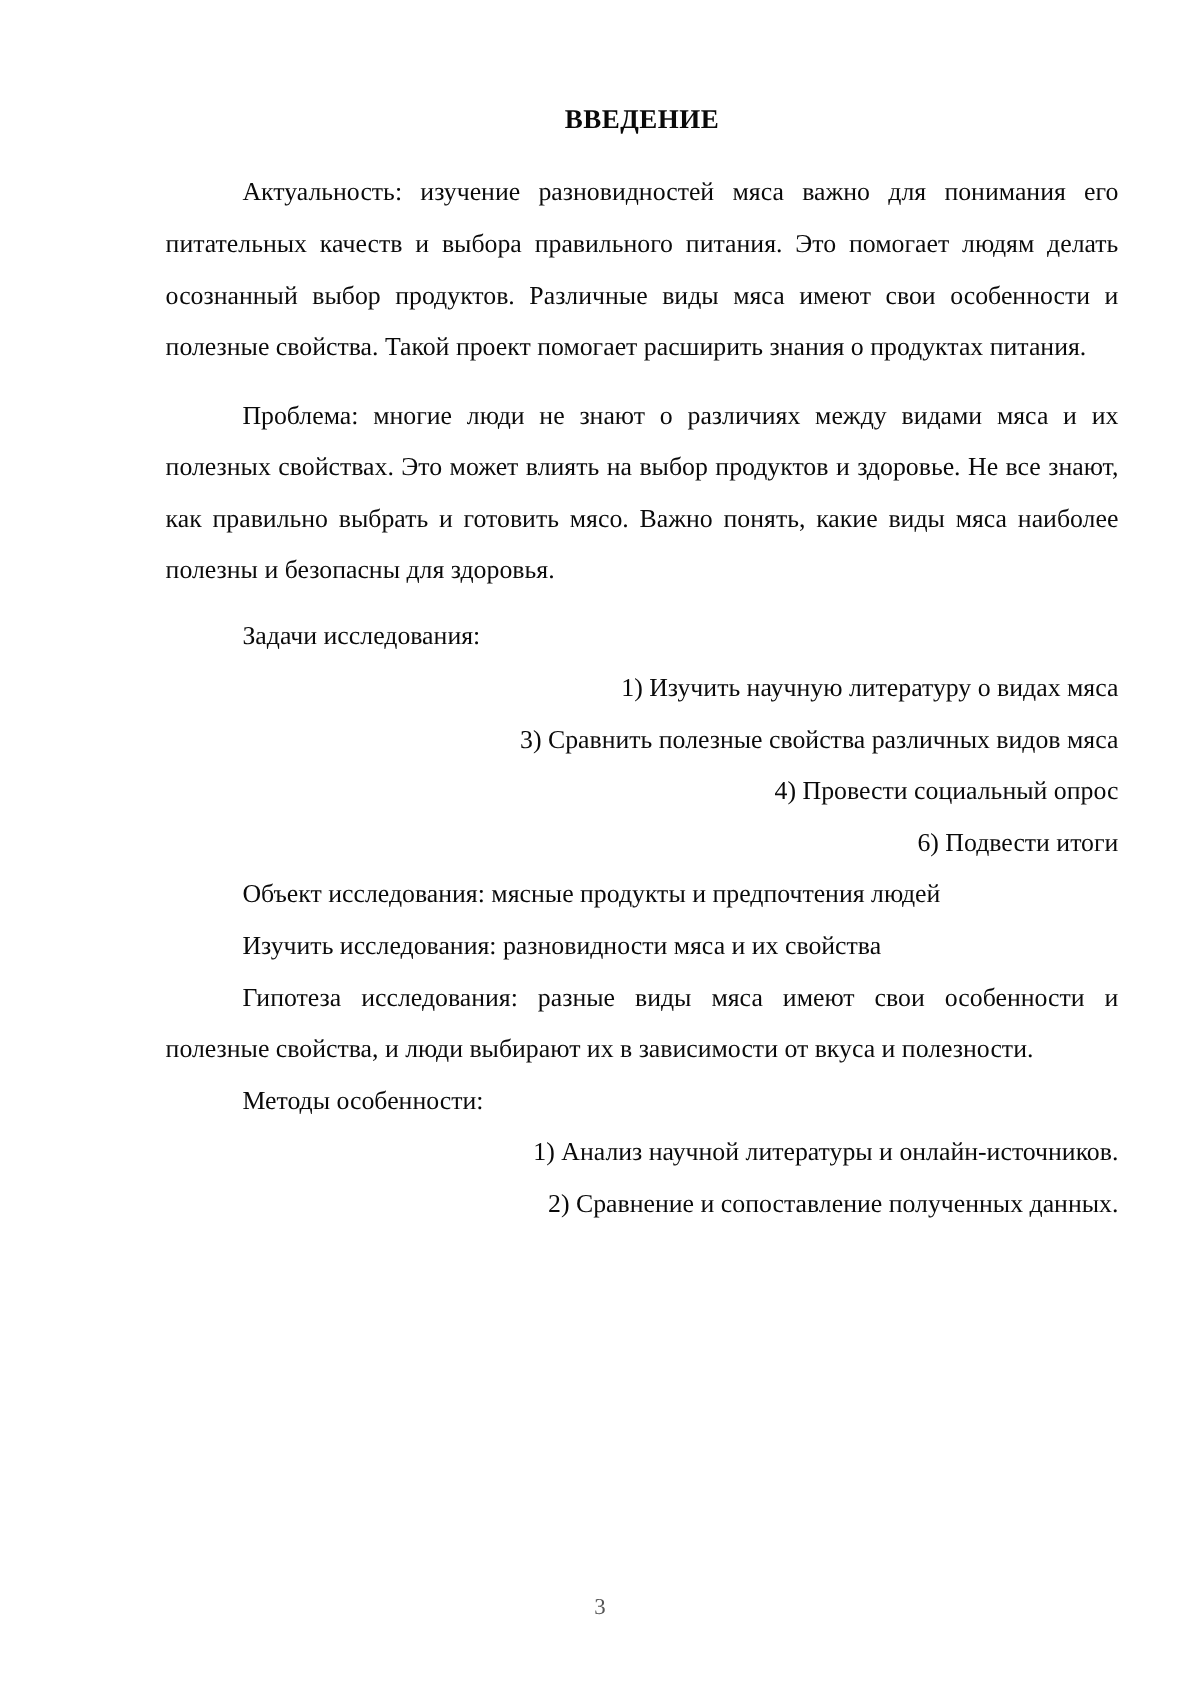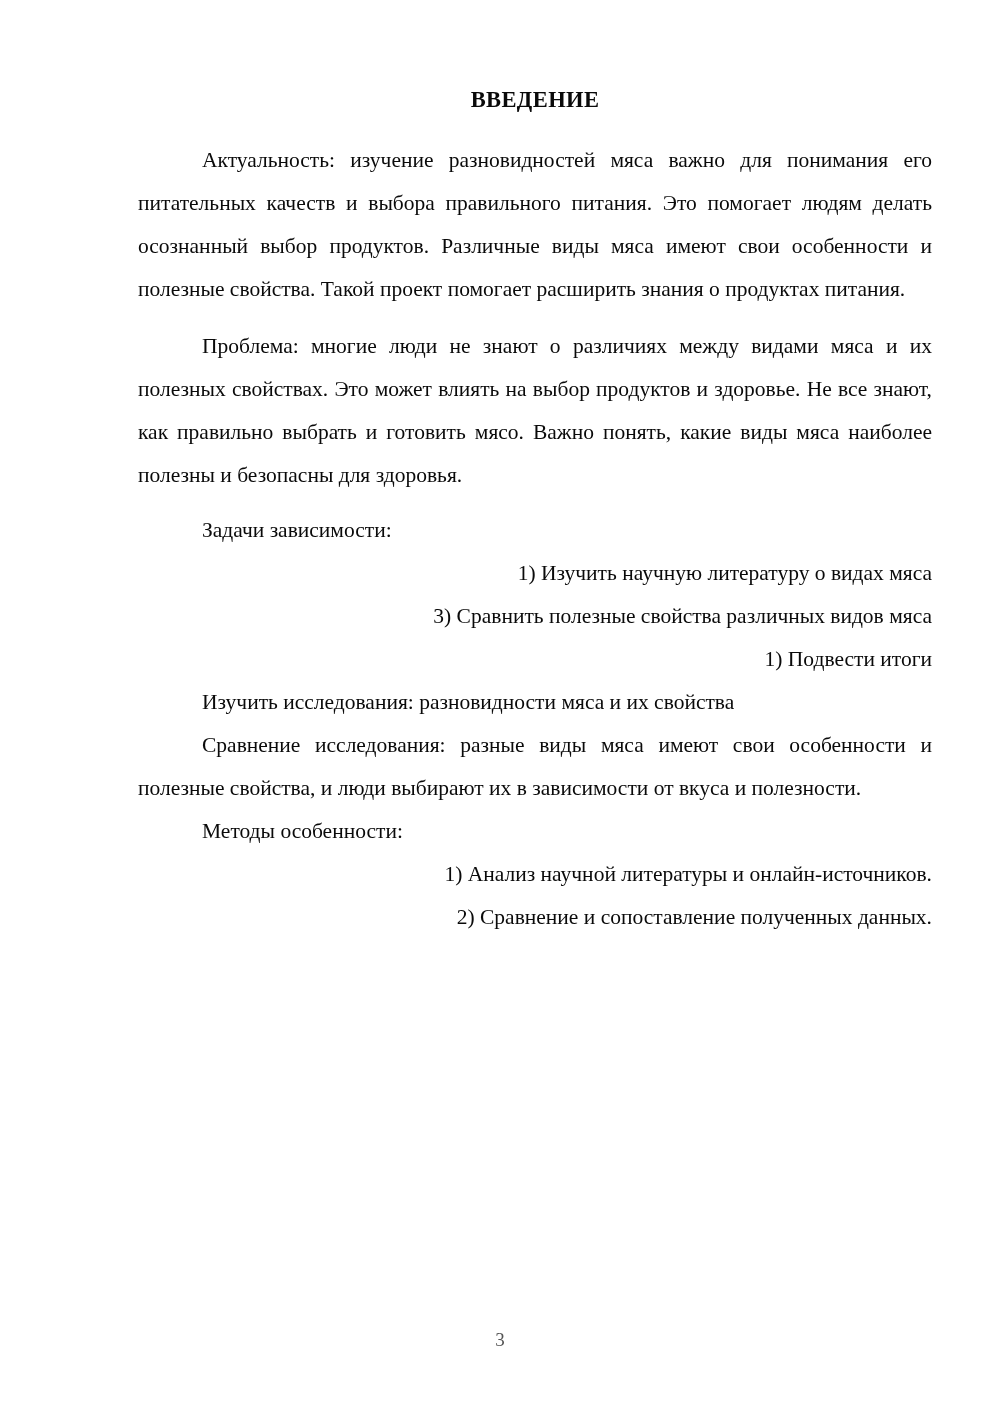--- a/index.html
+++ b/index.html
@@ -105,30 +105,32 @@
 
     <div class="gap-sm"></div>
 
     <p class="para">Проблема: многие люди не знают о различиях между видами мяса и их полезных свойствах. Это может влиять на выбор продуктов и здоровье. Не все знают, как правильно выбрать и готовить мясо. Важно понять, какие виды мяса наиболее полезны и безопасны для здоровья.</p>
 
     <div class="gap-xs"></div>
 
 
     <div class="gap-xs"></div>
 
-    <p class="lead-line">Задачи зависимости:</p>
+    <p class="lead-line">Задачи исследования:</p>
 
     <p class="num-item">1) Изучить научную литературу о видах мяса</p>
     <p class="num-item">3) Сравнить полезные свойства различных видов мяса</p>
-    <p class="num-item">1) Подвести итоги</p>
+    <p class="num-item">4) Провести социальный опрос</p>
+    <p class="num-item">6) Подвести итоги</p>
 
+    <p class="lead-line">Объект исследования: мясные продукты и предпочтения людей</p>
 
     <p class="lead-line">Изучить исследования: разновидности мяса и их свойства</p>
 
-    <p class="para">Сравнение исследования: разные виды мяса имеют свои особенности и полезные свойства, и люди выбирают их в зависимости от вкуса и полезности.</p>
+    <p class="para">Гипотеза исследования: разные виды мяса имеют свои особенности и полезные свойства, и люди выбирают их в зависимости от вкуса и полезности.</p>
 
     <p class="lead-line">Методы особенности:</p>
 
     <p class="num-item">1) Анализ научной литературы и онлайн-источников.</p>
     <p class="num-item">2) Сравнение и сопоставление полученных данных.</p>
 
   </div>
 
   <div class="page-number">3</div>
 

